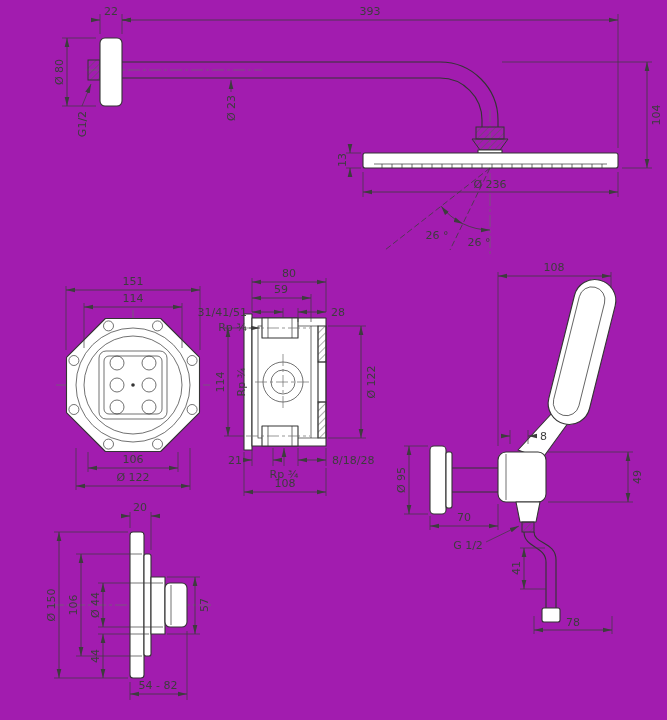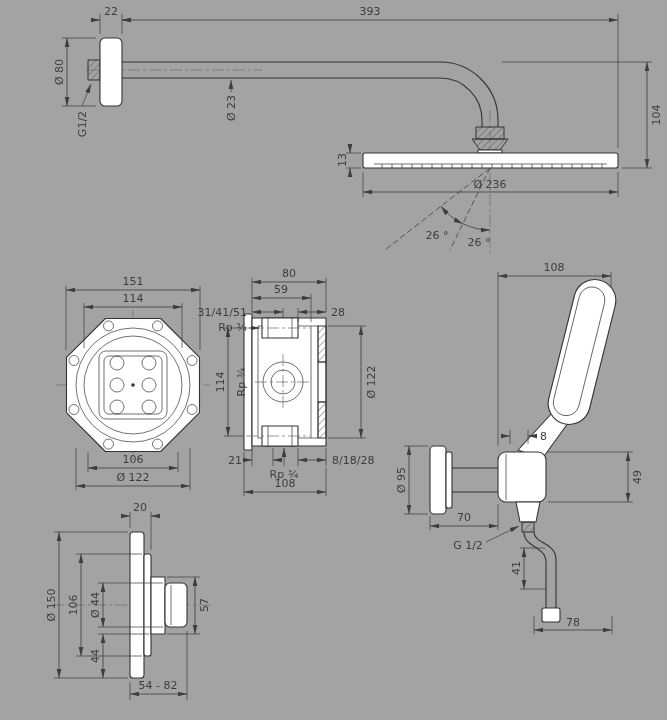--- a/index.html
+++ b/index.html
@@ -1,16 +1,16 @@
 <!DOCTYPE html>
 <html><head>
 <meta charset="utf-8">
 <style>
   html,body{margin:0;padding:0;background:#ffffff;}
-  .stage{width:667px;height:720px;position:relative;background:#a3a3a3;text-align:right;}
+  .stage{width:667px;height:720px;position:relative;background:#a21caf;text-align:right;}
   svg{display:block;}
   svg text{font-family:"DejaVu Sans","Liberation Sans",sans-serif;font-size:11px;fill:#3d3d3d;}
   .p{fill:#ffffff;stroke:#343434;stroke-width:1.1;stroke-linejoin:round;}
   .t{fill:none;stroke:#343434;stroke-width:0.7;}
   .s{fill:none;stroke:#343434;stroke-width:1.1;}
   .ph{fill:url(#h);stroke:#343434;stroke-width:1;}
   .d{fill:none;stroke:#3d3d3d;stroke-width:0.8;}
   .e{fill:none;stroke:#3d3d3d;stroke-width:0.7;}
   .cl{fill:none;stroke:#6a6a6a;stroke-width:0.7;stroke-dasharray:12 3 3 3;}
   .dsh{fill:none;stroke:#3d3d3d;stroke-width:0.8;stroke-dasharray:6 3;}

